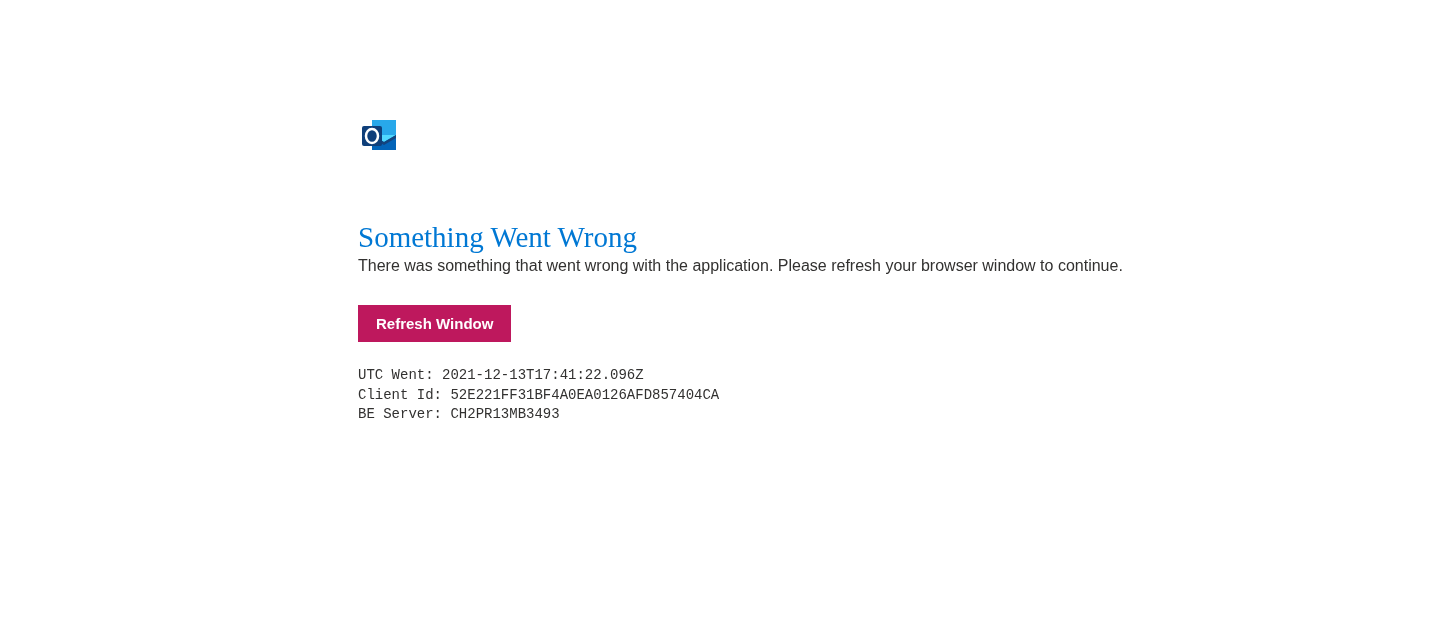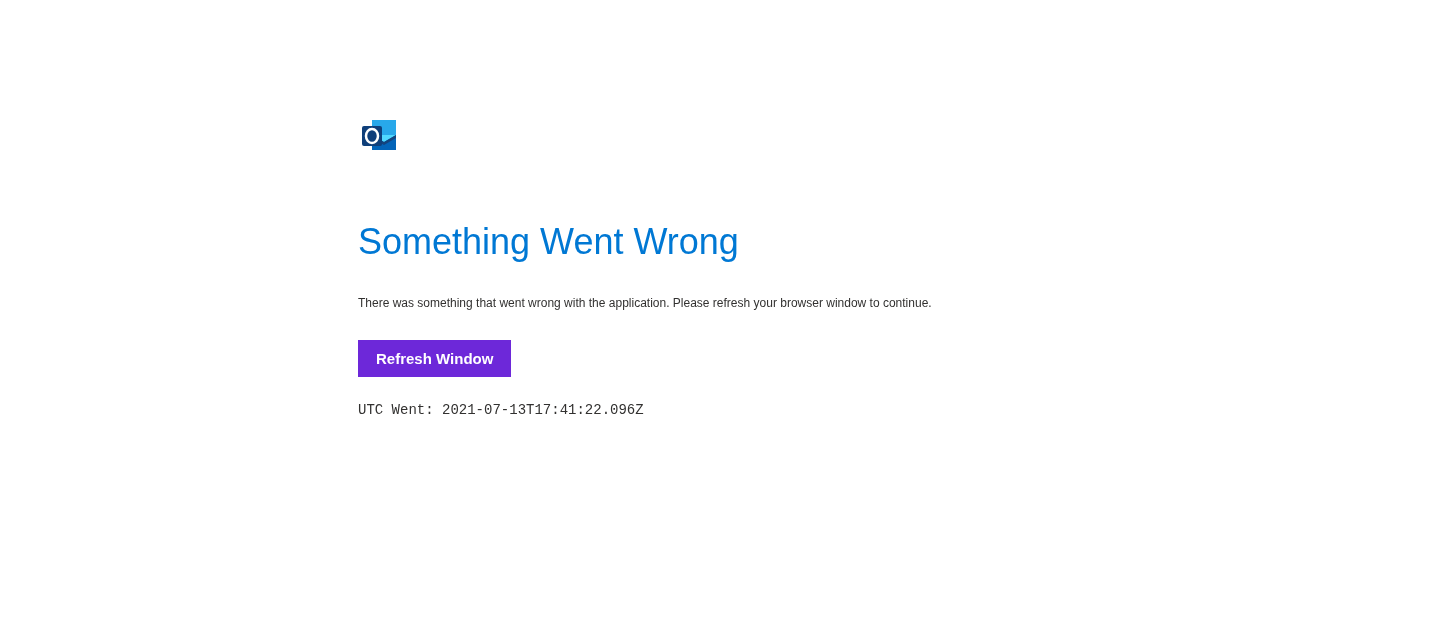--- a/index.html
+++ b/index.html
@@ -17,34 +17,34 @@
     .container {
       position: absolute;
       left: 358px;
       top: 114px;
       width: 900px;
     }
     .logo {
       margin-bottom: 60px;
     }
     .heading {
-      font-size: 36px;
+      font-size: 29px;
       font-weight: 400;
       color: #0078d4;
-      margin-bottom: 32px;
       line-height: 1.2;
+      font-family: Liberation Serif, serif;
     }
     .description {
-      font-size: 12px;
+      font-size: 16px;
       color: #323130;
       margin-bottom: 28px;
       line-height: 1.4;
     }
     .refresh-button {
-      background: #6d28d9;
+      background: #be185d;
       color: #ffffff;
       border: none;
       padding: 10px 18px;
       font-size: 15px;
       font-weight: 600;
       font-family: inherit;
       cursor: pointer;
       margin-bottom: 24px;
     }
     .details {
@@ -72,15 +72,17 @@
     </svg>
   </div>
 
   <h1 class="heading">Something Went Wrong</h1>
 
   <p class="description">There was something that went wrong with the application. Please refresh your browser window to continue.</p>
 
   <button class="refresh-button">Refresh Window</button>
 
   <div class="details">
-    <div class="detail-line"><span>UTC Went: </span><span>2021-07-13T17:41:22.096Z</span></div>
+    <div class="detail-line"><span>UTC Went: </span><span>2021-12-13T17:41:22.096Z</span></div>
+    <div class="detail-line"><span>Client Id: </span><span>52E221FF31BF4A0EA0126AFD857404CA</span></div>
+    <div class="detail-line"><span>BE Server: </span><span>CH2PR13MB3493</span></div>
   </div>
 </div>
 
 </body></html>

